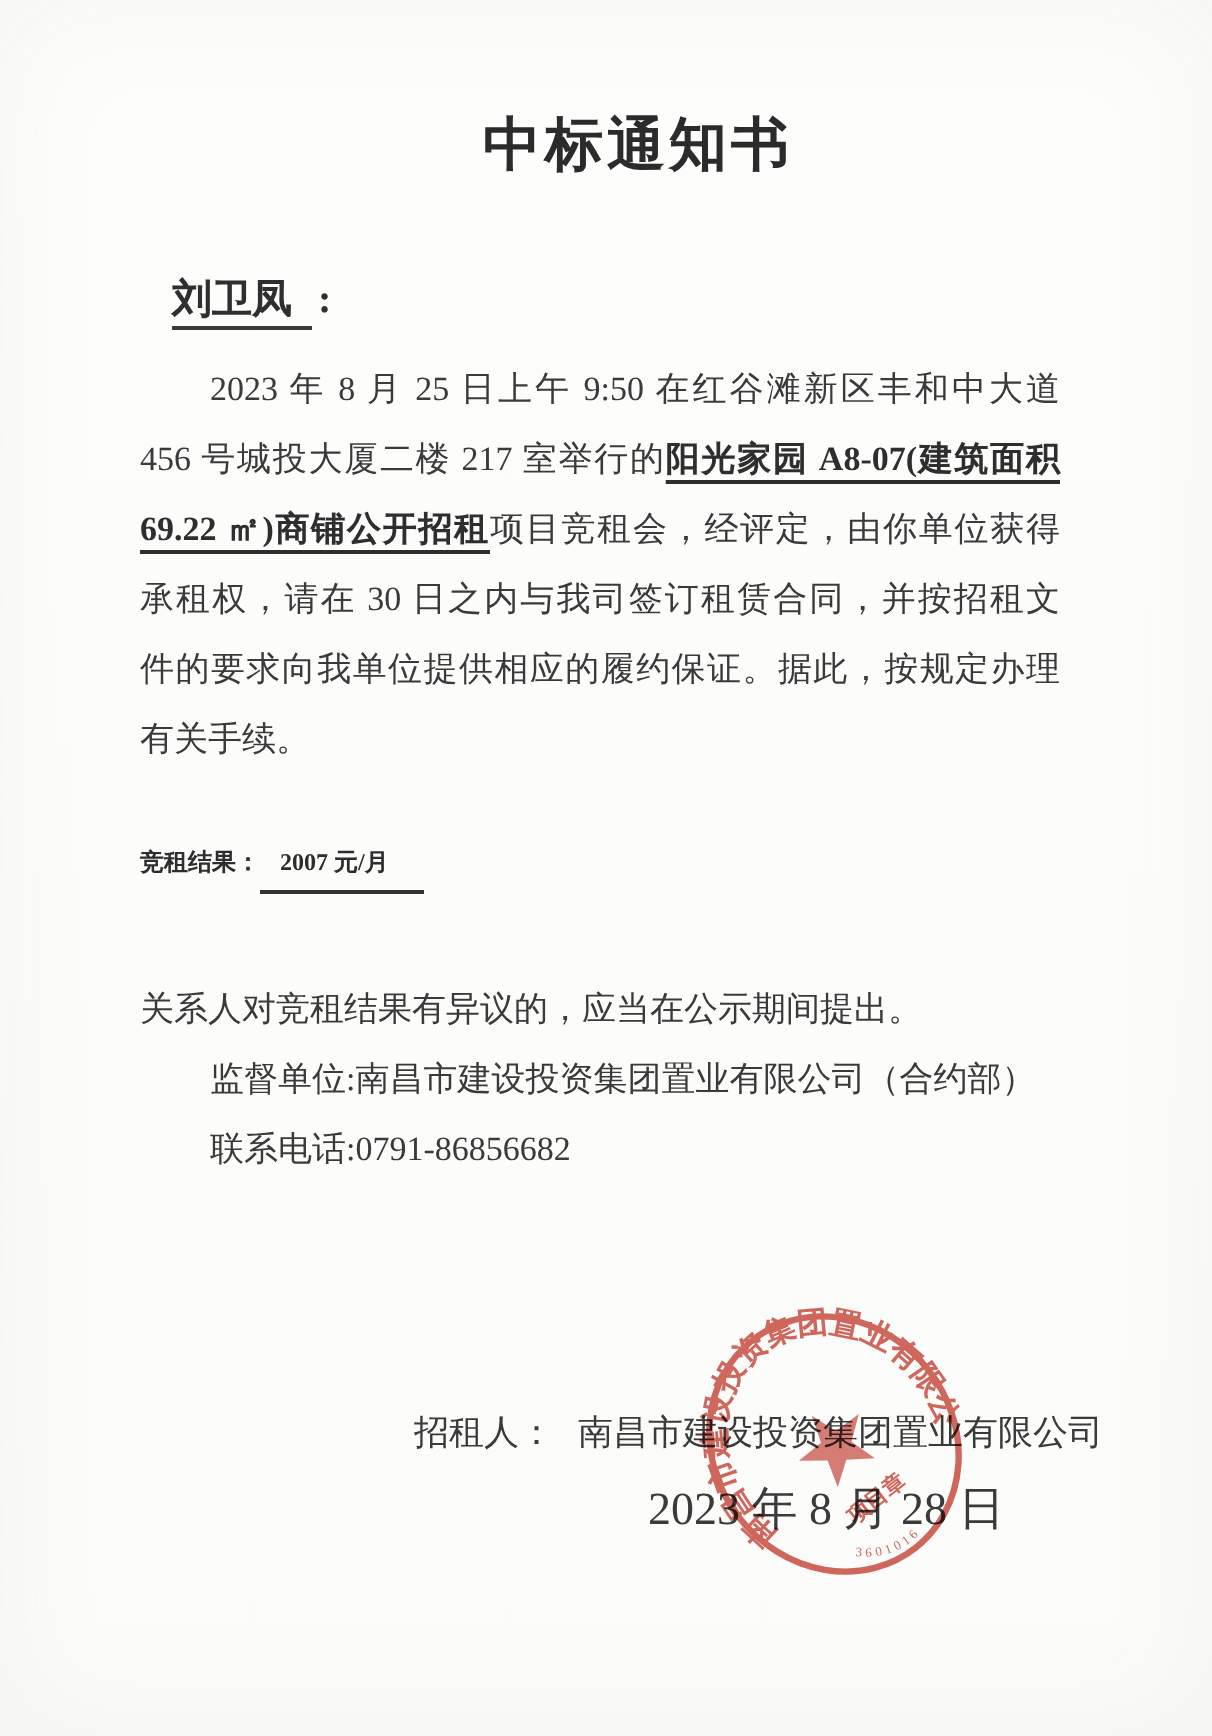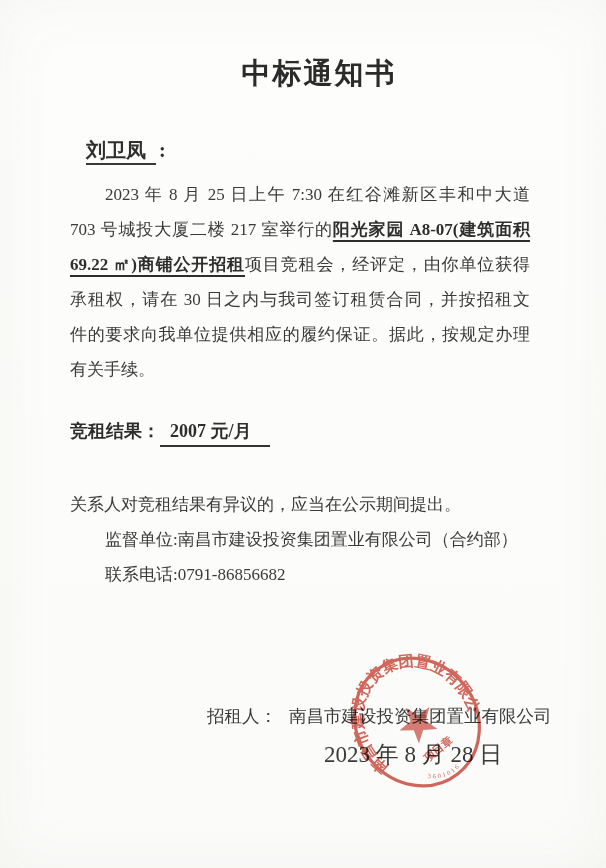--- a/index.html
+++ b/index.html
@@ -39,21 +39,21 @@
   }
   .jl{
     white-space:normal;
     text-align:justify;text-align-last:justify;
     text-justify:inter-character;
   }
   .ind{text-indent:35px;}
   .bu{font-weight:bold;text-decoration:underline;text-decoration-thickness:1.8px;text-underline-offset:5px;color:#2e2e2e;}
   .result{
     position:absolute;top:416px;left:70px;
-    font-size:18px;line-height:30px;font-weight:bold;color:#2d2d2d;
+    font-size:12px;line-height:30px;font-weight:bold;color:#2d2d2d;
   }
   .result .value{
     border-bottom:2px solid #333;
     padding:0 18px 1px 10px;display:inline-block;line-height:26px;
   }
   .sig-line{
     position:absolute;top:703px;left:195px;
     font-size:17.5px;line-height:26px;color:#3a3a3a;white-space:nowrap;
   }
   .sig-line .lessor-label{margin-right:12px;margin-left:12px;}
@@ -75,22 +75,22 @@
 
 <div class="page">
 
   <div class="title">中标通知书</div>
 
   <div class="addressee">
     <span class="name">刘卫凤</span><span class="colon">:</span>
   </div>
 
   <div class="para para1">
-    <div class="line jl ind">2023 年 8 月 25 日上午 7:30 在红谷滩新区丰和中大道</div>
-    <div class="line jl"><span>703 号城投大厦二楼 217 室举行的</span><span class="bu">阳光家园 A8-07(建筑面积</span></div>
+    <div class="line jl ind">2023 年 8 月 25 日上午 9:50 在红谷滩新区丰和中大道</div>
+    <div class="line jl"><span>456 号城投大厦二楼 217 室举行的</span><span class="bu">阳光家园 A8-07(建筑面积</span></div>
     <div class="line jl"><span class="bu">69.22 ㎡)商铺公开招租</span><span>项目竞租会，经评定，由你单位获得</span></div>
     <div class="line jl">承租权，请在 30 日之内与我司签订租赁合同，并按招租文</div>
     <div class="line jl">件的要求向我单位提供相应的履约保证。据此，按规定办理</div>
     <div class="line">有关手续。</div>
   </div>
 
   <div class="result">
     <span>竞租结果：</span><span class="value">2007 元/月</span>
   </div>
 

